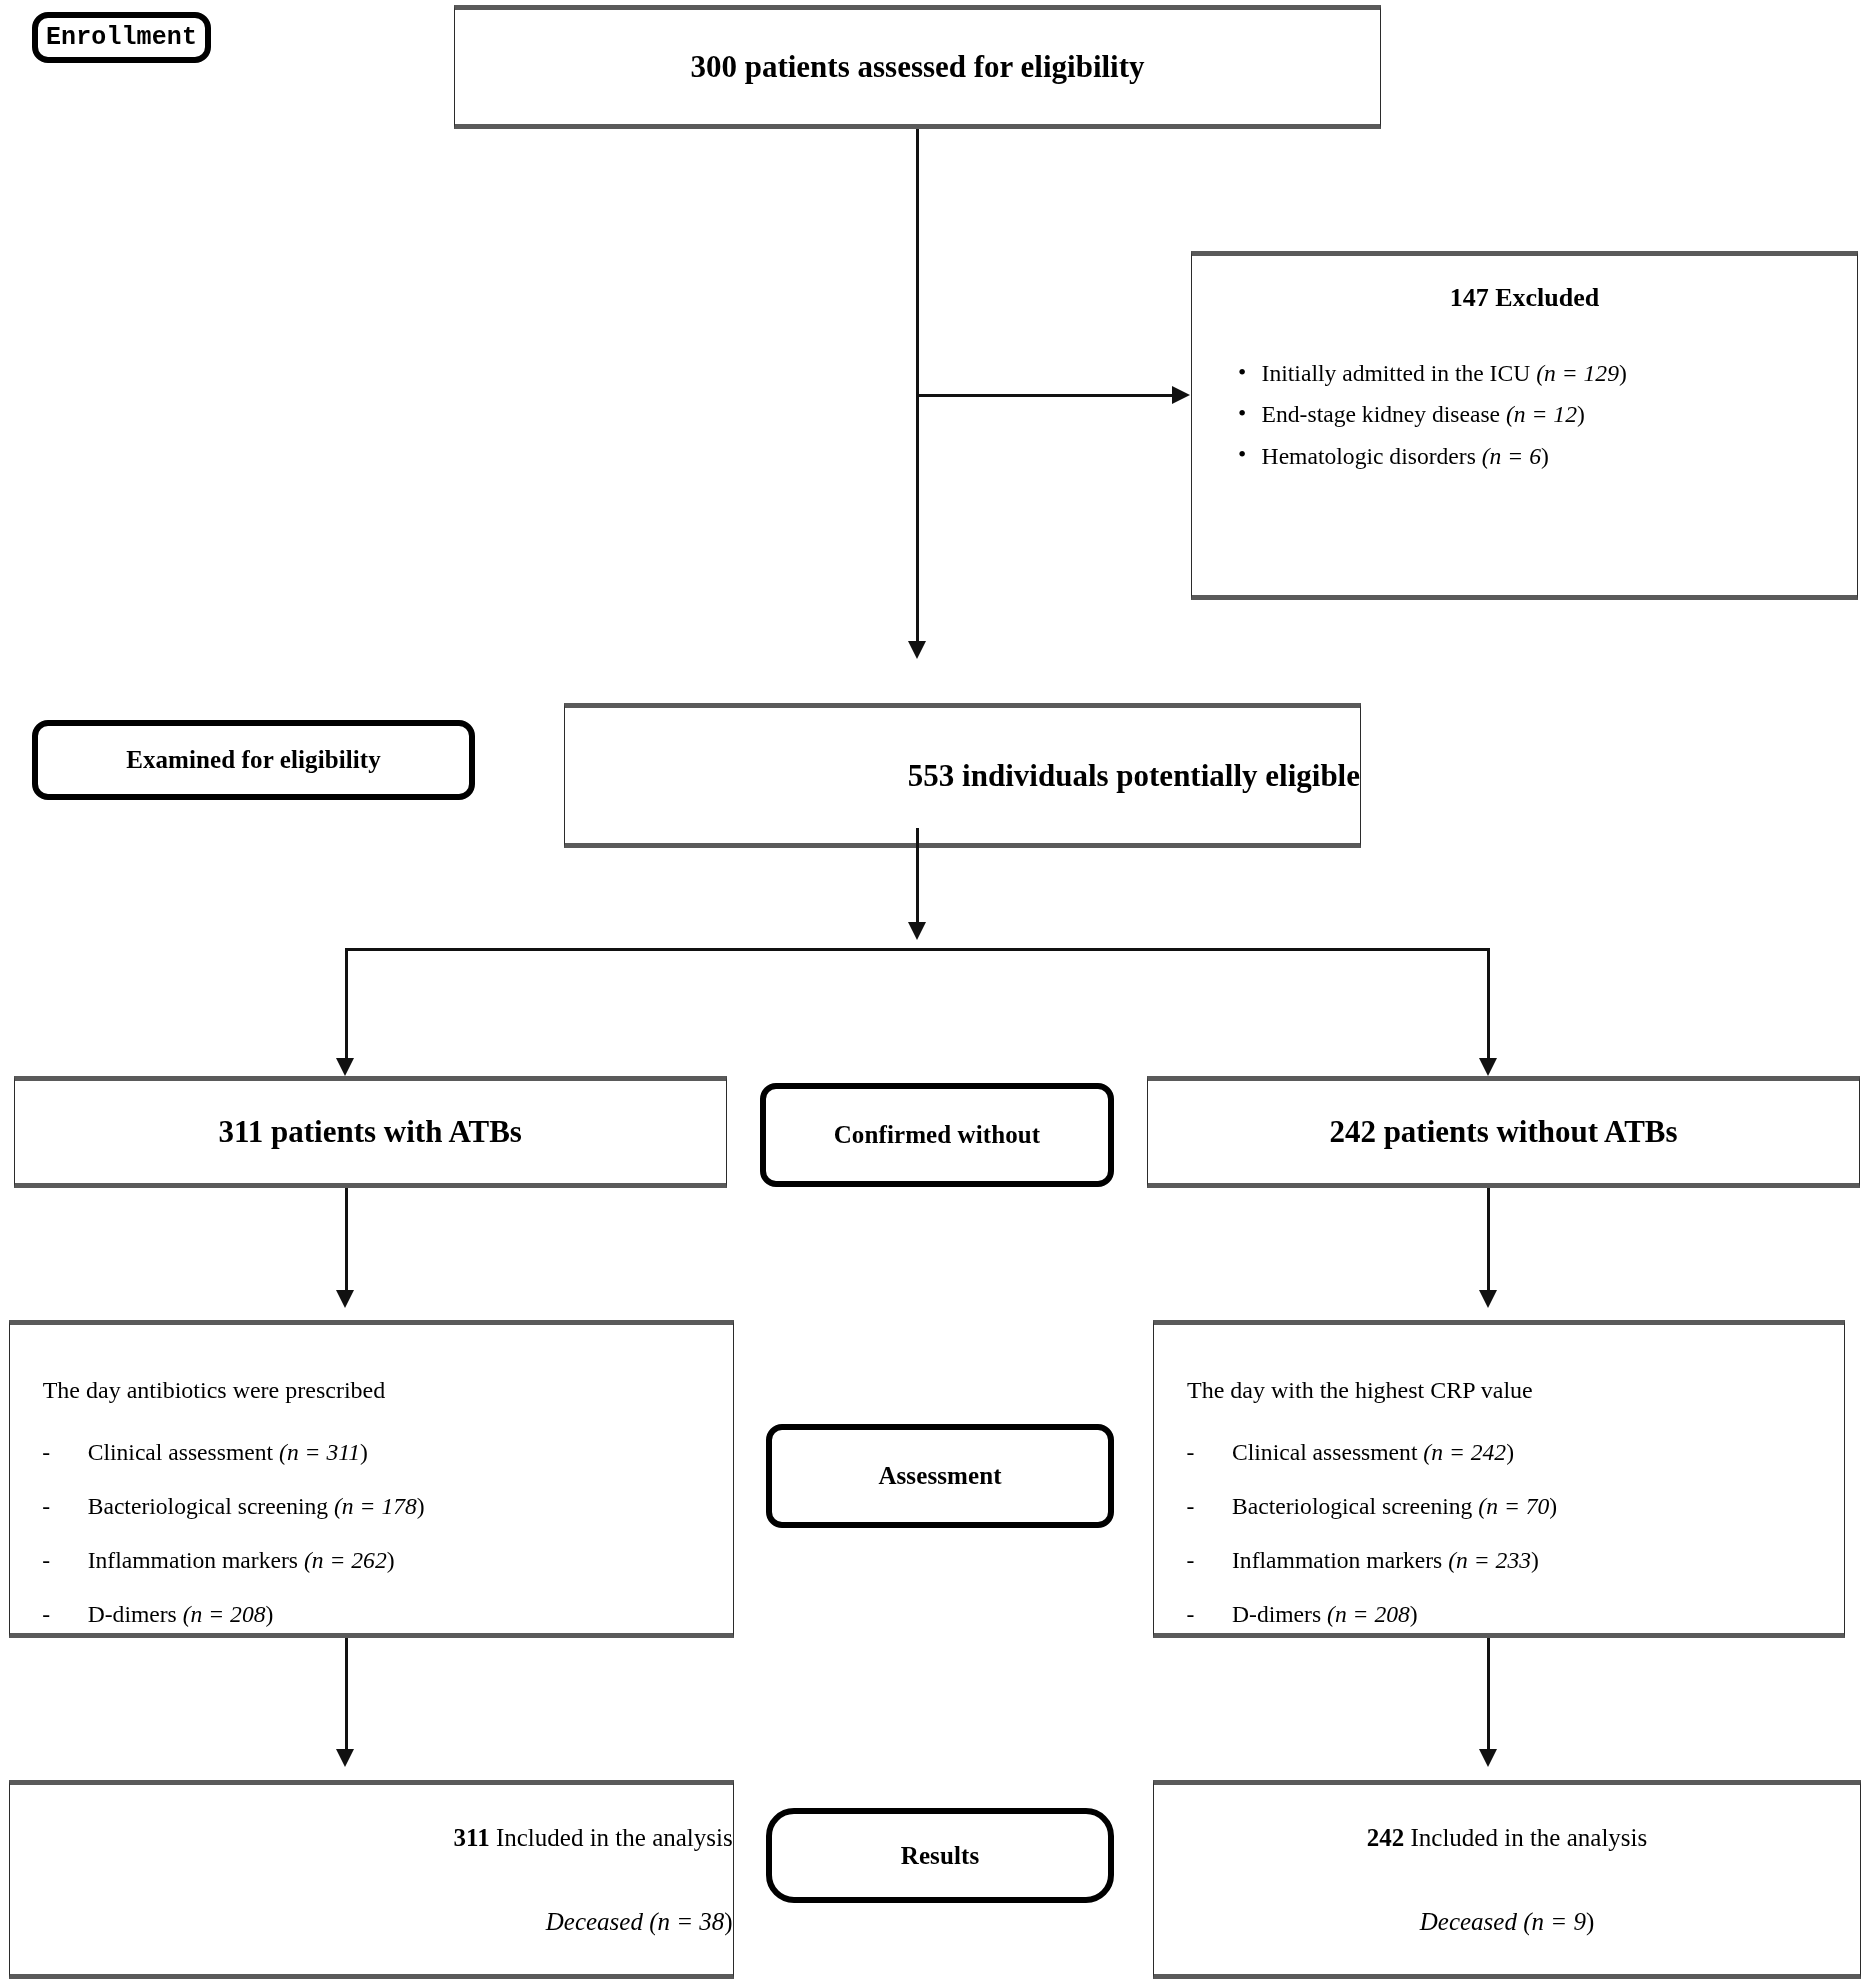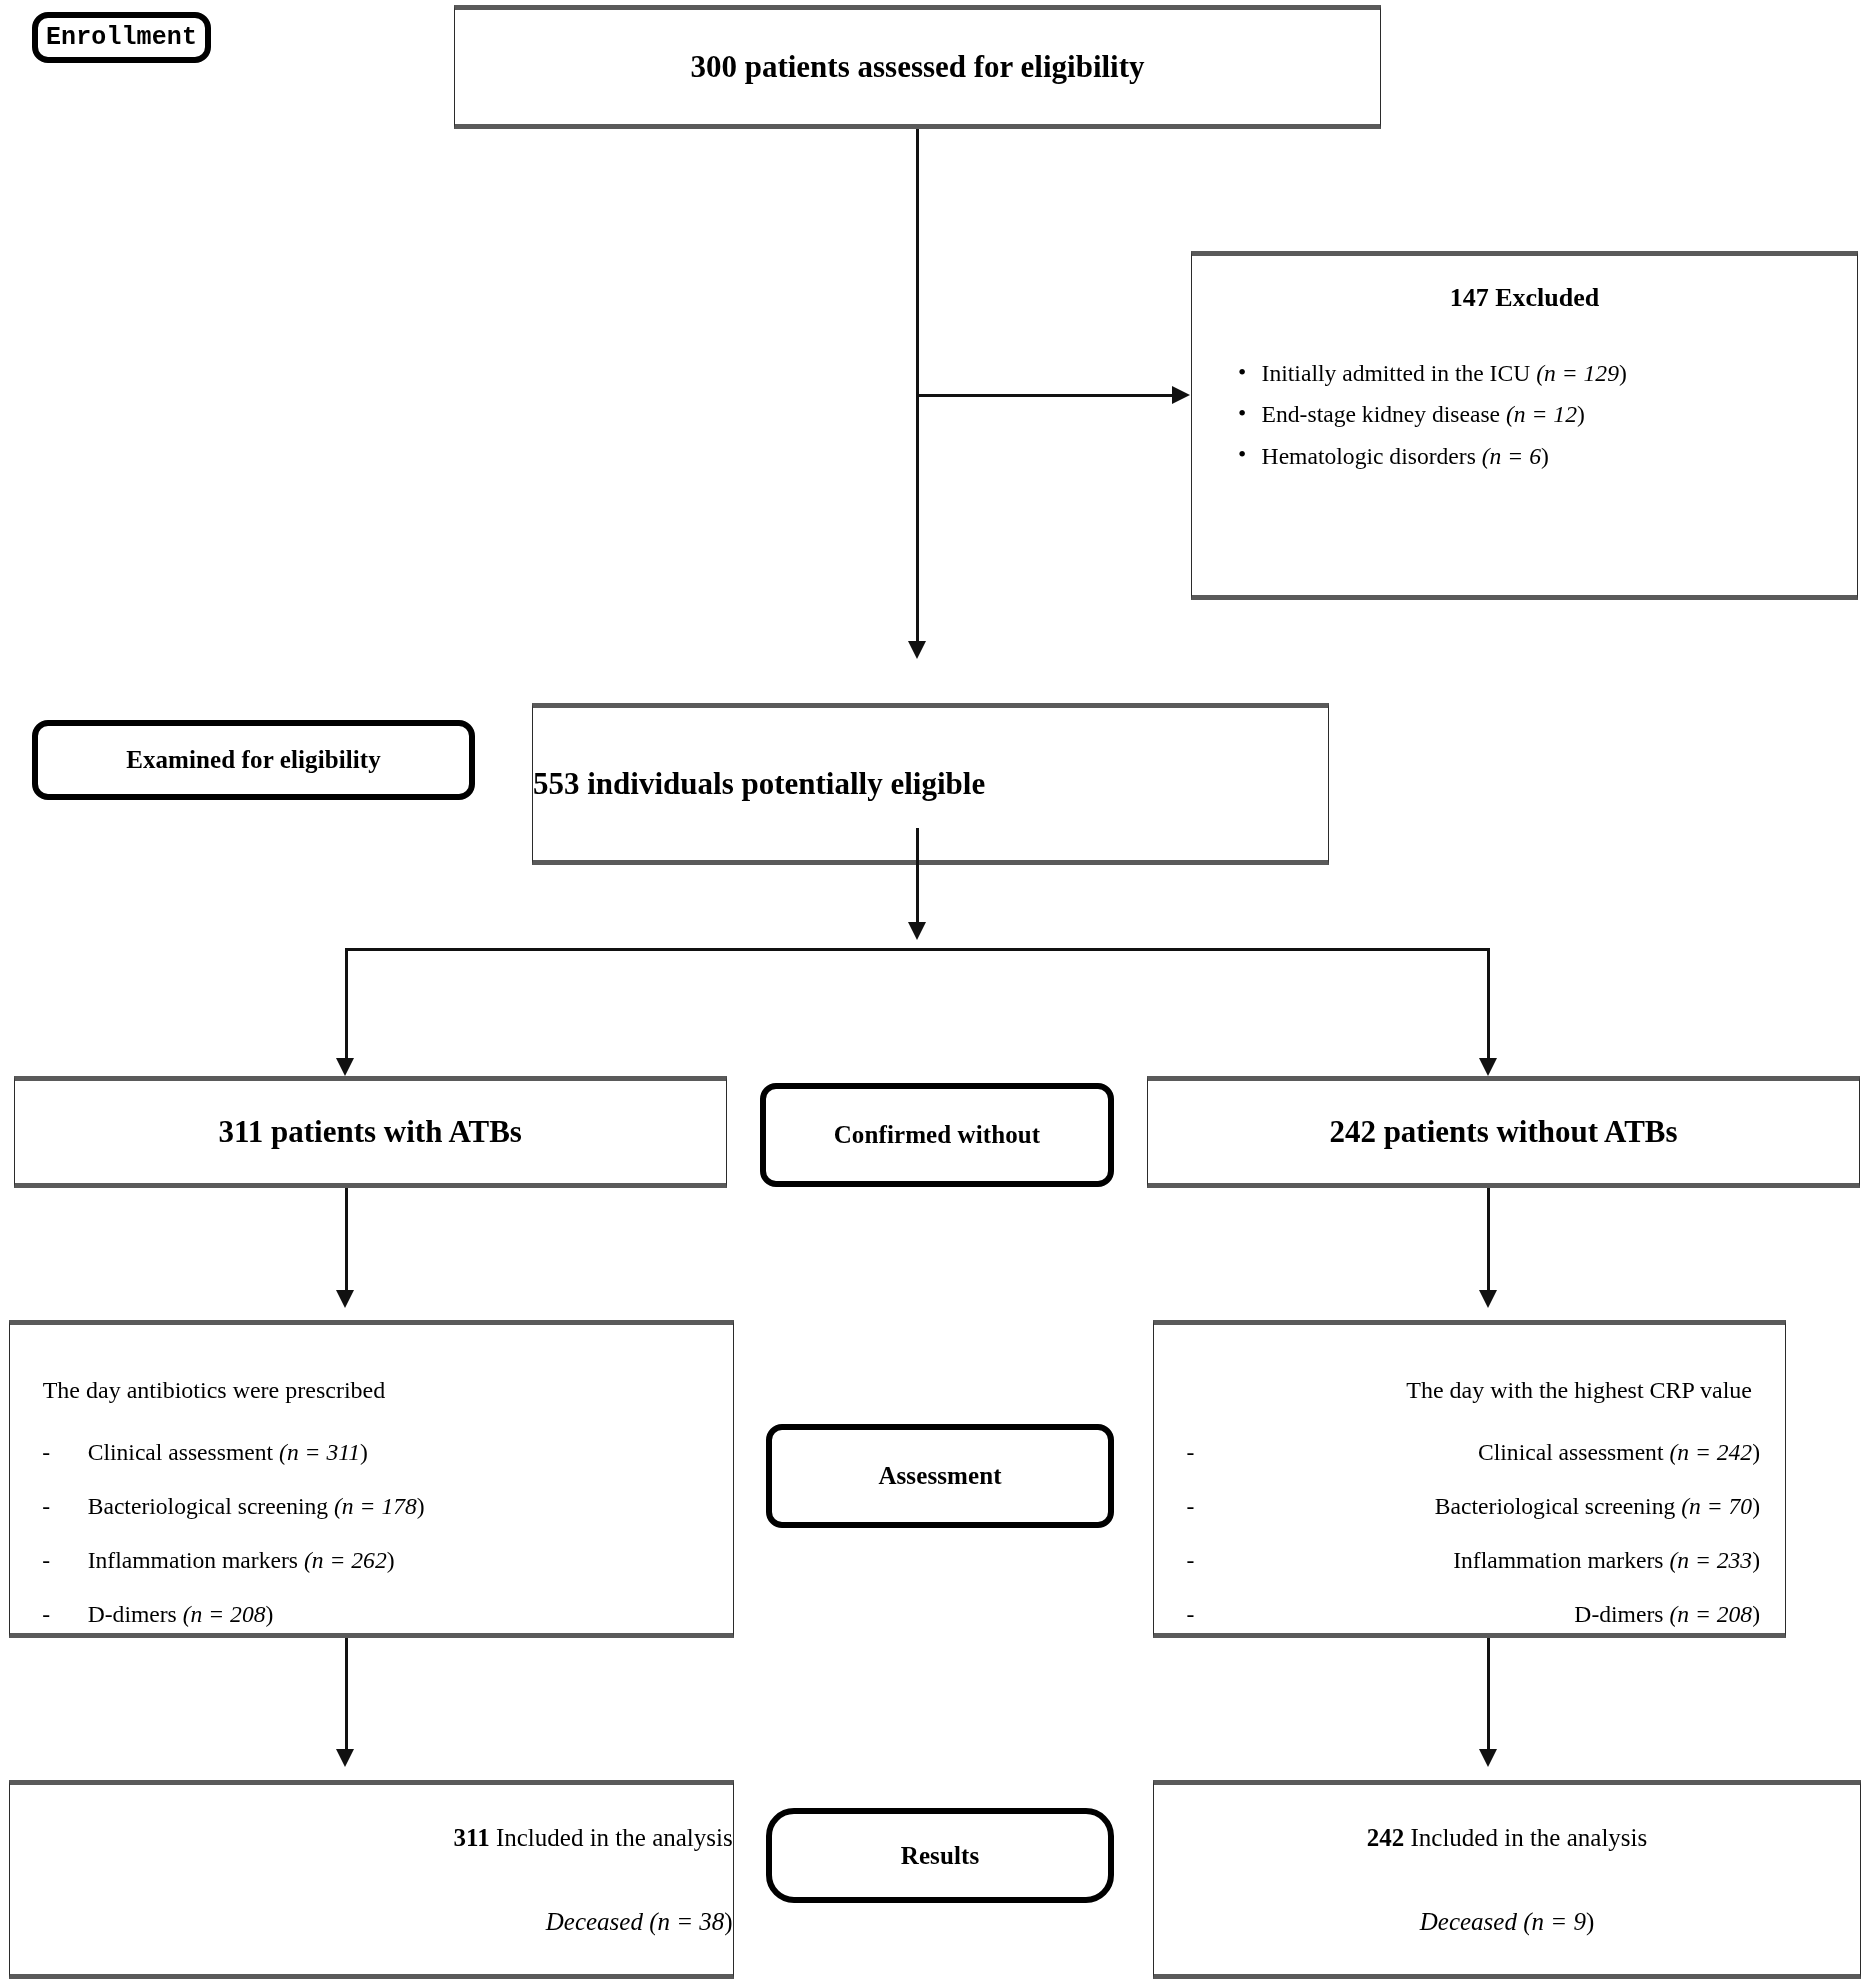--- a/index.html
+++ b/index.html
@@ -189,21 +189,21 @@
         <span>Hematologic disorders</span>
         <span class="ital">(n = </span><span class="ital">6</span><span>)</span>
       </li>
     </ul>
   </div>
 
   <div class="node stage" style="left:32px; top:720px; width:443px; height:80px;">
     <div class="stage-label">Examined for eligibility</div>
   </div>
 
-  <div class="node content" style="left:532px; top:703px; width:797px; height:162px; align-items:flex-start;">
+  <div class="node content" style="left:564px; top:703px; width:797px; height:145px; align-items:flex-end;">
     <div class="headline center-title">553 individuals potentially eligible</div>
   </div>
 
   <div class="vline" style="left:916px; top:828px; height:98px;"></div>
   <div class="arrow-down" style="left:908px; top:922px;"></div>
   <div class="hline" style="left:345px; top:948px; width:1144px;"></div>
   <div class="vline" style="left:345px; top:948px; height:116px;"></div>
   <div class="arrow-down" style="left:336px; top:1058px;"></div>
   <div class="vline" style="left:1487px; top:948px; height:116px;"></div>
   <div class="arrow-down" style="left:1479px; top:1058px;"></div>
@@ -244,21 +244,21 @@
         <span>D-dimers</span>
         <span class="ital">(n = </span><span class="ital">208</span><span>)</span>
       </li>
     </ul>
   </div>
 
   <div class="node stage" style="left:766px; top:1424px; width:348px; height:104px;">
     <div class="stage-label">Assessment</div>
   </div>
 
-  <div class="node content" style="left:1153px; top:1320px; width:633px; height:318px; padding:44px 25px 25px 25px; justify-content:flex-start;text-align:right;">
+  <div class="node content" style="left:1153px; top:1320px; width:692px; height:318px; padding:44px 25px 25px 25px; justify-content:flex-start;">
     <div class="assess-head">The day with the highest CRP value</div>
     <ul class="dashes">
       <li>
         <span>Clinical assessment</span>
         <span class="ital">(n = </span><span class="ital">242</span><span>)</span>
       </li>
       <li>
         <span>Bacteriological screening</span>
         <span class="ital">(n = </span><span class="ital">70</span><span>)</span>
       </li>

